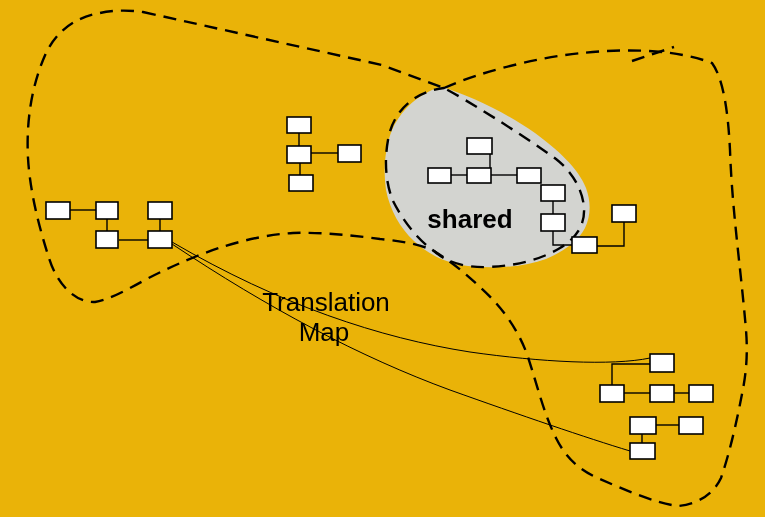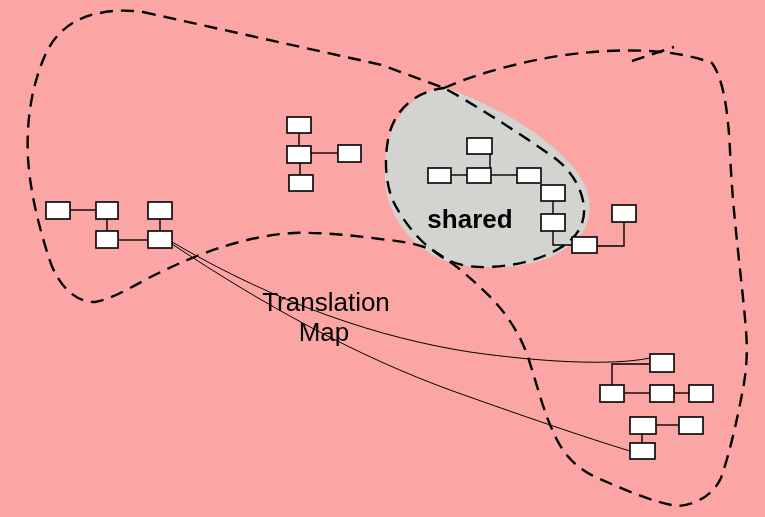--- a/index.html
+++ b/index.html
@@ -1,16 +1,16 @@
 <!DOCTYPE html>
 <html><head>
 <meta charset="utf-8">
 <style>
   html,body{margin:0;padding:0;background:#ffffff;}
-  .stage{position:relative;width:765px;height:517px;background:#fca5a5;overflow:hidden;}
+  .stage{position:relative;width:765px;height:517px;background:#eab308;overflow:hidden;}
   svg{display:block;}
   text{font-family:"Liberation Sans","DejaVu Sans",sans-serif;fill:#000;}
   .lbl-shared{font-weight:bold;font-size:26px;}
   .lbl-map{font-size:26px;}
   .blob{fill:none;stroke-width:2.4;stroke-dasharray:13 8;stroke-linecap:butt;}
   .region-fill{stroke:none;}
   .node{stroke-width:1.6;}
   .link{fill:none;stroke-width:1.4;}
   .mapline{fill:none;stroke-width:1;}
 </style>

